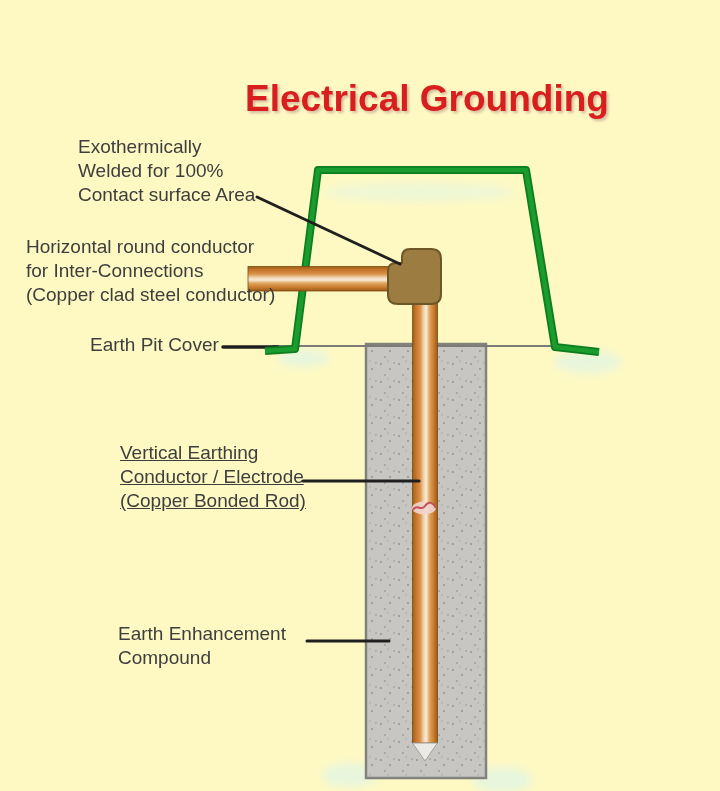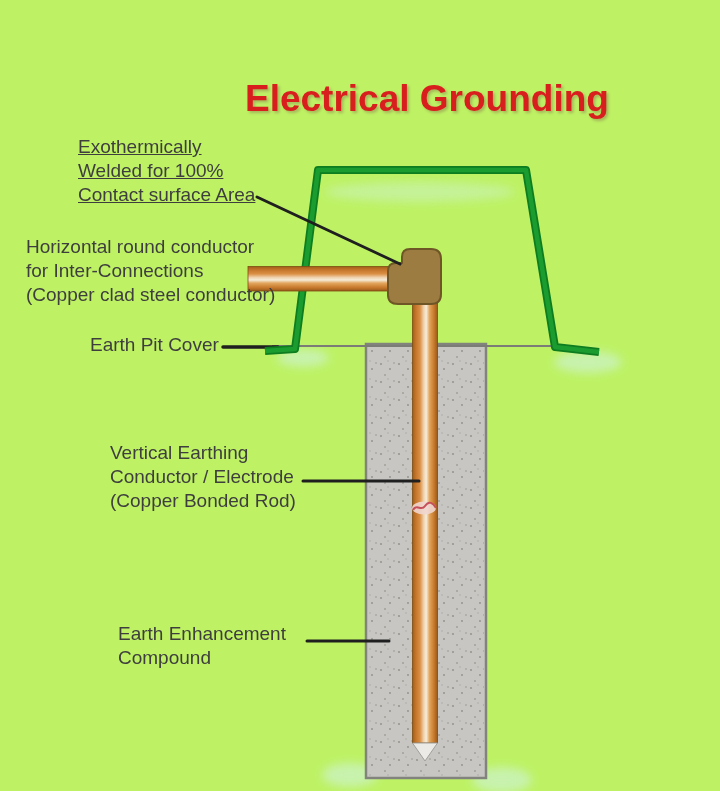--- a/index.html
+++ b/index.html
@@ -1,40 +1,40 @@
 <!DOCTYPE html>
 <html><head>
 <meta charset="utf-8">
 <style>
   html,body{margin:0;padding:0;}
   #stage{
     position:relative;
     width:720px;height:791px;
-    background:#bef264;
+    background:#fef9c3;
     overflow:hidden;
     font-family:"Liberation Sans",sans-serif;
   }
   #diagram-svg{position:absolute;left:0;top:0;}
   .title{
     position:absolute;left:245px;top:79px;
     font:700 37px/40px "Liberation Sans",sans-serif;
     color:#d91e1e;
     text-shadow:2px 2px 3px rgba(110,40,70,.30);
     white-space:nowrap;
   }
   .label{
     position:absolute;
     font:19px/24px "Liberation Sans",sans-serif;
     color:#3e3e3e;
     white-space:pre-line;
   }
-  .label-exo{left:78px;top:135px;text-decoration:underline;}
+  .label-exo{left:78px;top:135px;}
   .label-horiz{left:26px;top:235px;}
   .label-pit{left:90px;top:333px;text-align:right;}
-  .label-vert{left:110px;top:441px;}
+  .label-vert{left:120px;top:441px;text-decoration:underline;}
   .label-compound{left:118px;top:622px;width:192px;text-align:left;}
 </style>
 </head>
 <body>
 
 <div id="stage">
 
   <svg id="diagram-svg" width="720" height="791" viewBox="0 0 720 791">
     <defs>
       <linearGradient id="copperH" x1="0" y1="0" x2="0" y2="1">

